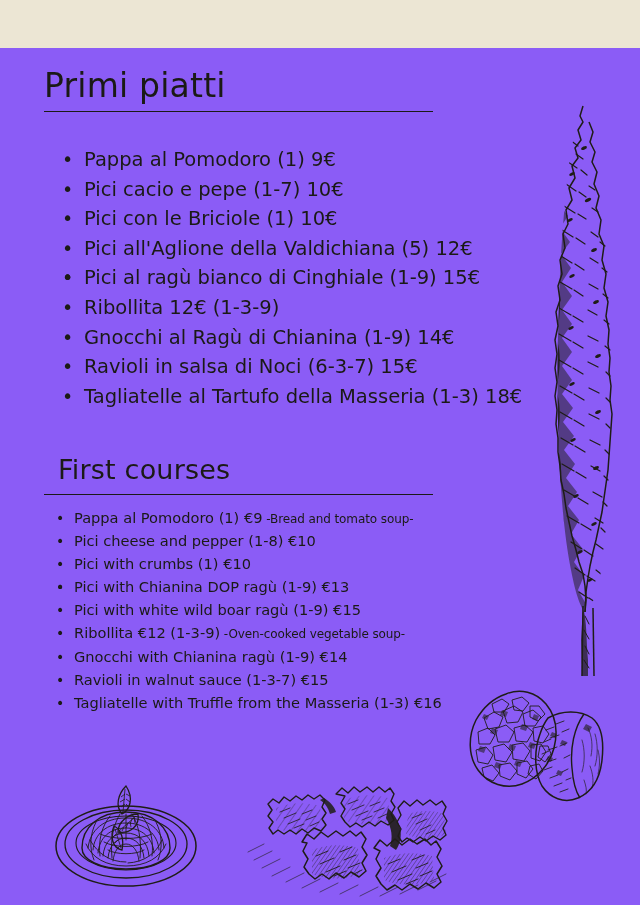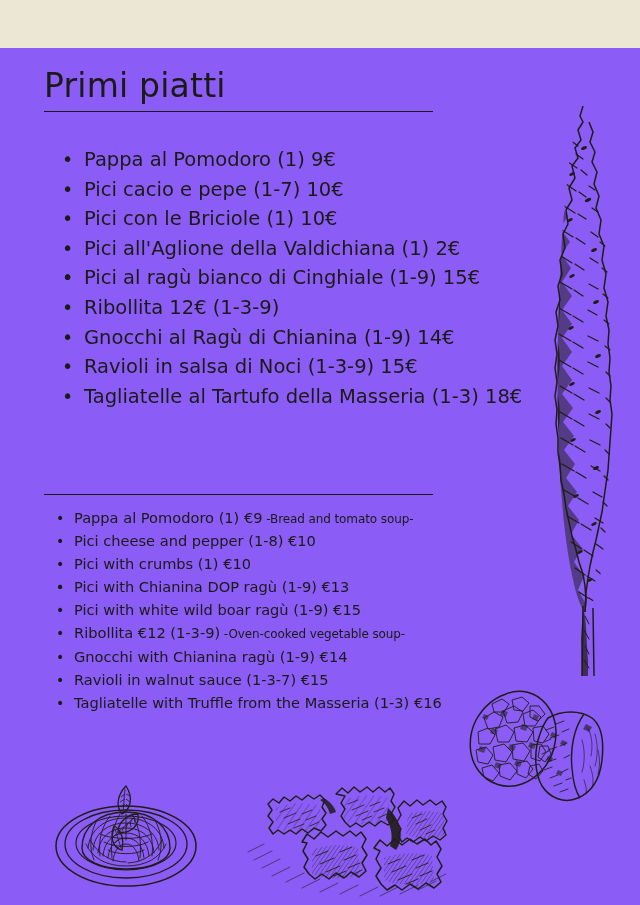--- a/index.html
+++ b/index.html
@@ -149,29 +149,30 @@
 
 <div class="page">
 
   <div class="section-heading" id="heading-primi">Primi piatti</div>
   <div class="rule" id="rule-primi"></div>
 
   <ul class="menu-list" id="list-italian">
       <li><span class="bullet">•</span><span class="text">Pappa al Pomodoro (1) 9€</span></li>
       <li><span class="bullet">•</span><span class="text">Pici cacio e pepe (1-7) 10€</span></li>
       <li><span class="bullet">•</span><span class="text">Pici con le Briciole (1) 10€</span></li>
-      <li><span class="bullet">•</span><span class="text">Pici all'Aglione della Valdichiana (1) 2€</span></li>
+      <li><span class="bullet">•</span><span class="text">Pici all'Aglione della Valdichiana (5) 12€</span></li>
       <li><span class="bullet">•</span></li>
       <li><span class="bullet">•</span><span class="text">Pici al ragù bianco di Cinghiale (1-9) 15€</span></li>
       <li><span class="bullet">•</span><span class="text">Ribollita 12€ (1-3-9)</span></li>
       <li><span class="bullet">•</span><span class="text">Gnocchi al Ragù di Chianina (1-9) 14€</span></li>
-      <li><span class="bullet">•</span><span class="text">Ravioli in salsa di Noci (1-3-9) 15€</span></li>
+      <li><span class="bullet">•</span><span class="text">Ravioli in salsa di Noci (6-3-7) 15€</span></li>
       <li><span class="bullet">•</span><span class="text">Tagliatelle al Tartufo della Masseria (1-3) 18€</span></li>
     </ul>
 
+  <div class="section-heading" id="heading-first">First courses</div>
   <div class="rule" id="rule-first"></div>
 
   <ul class="menu-list" id="list-english">
       <li><span class="bullet">•</span><span class="text">Pappa al Pomodoro  (1) €9</span><span class="desc"> -Bread and tomato soup-</span></li>
       <li><span class="bullet">•</span><span class="text">Pici cheese and pepper (1-8) €10</span><span class="desc"></span></li>
       <li><span class="bullet">•</span><span class="text">Pici with crumbs (1) €10</span><span class="desc"></span></li>
       <li><span class="bullet">•</span><span class="desc"></span></li>
       <li><span class="bullet">•</span><span class="text">Pici with Chianina DOP ragù (1-9) €13</span><span class="desc"></span></li>
       <li><span class="bullet">•</span><span class="text">Pici with white wild boar ragù (1-9) €15</span><span class="desc"></span></li>
       <li><span class="bullet">•</span><span class="text">Ribollita  €12 (1-3-9)</span><span class="desc">  -Oven-cooked vegetable soup-</span></li>

